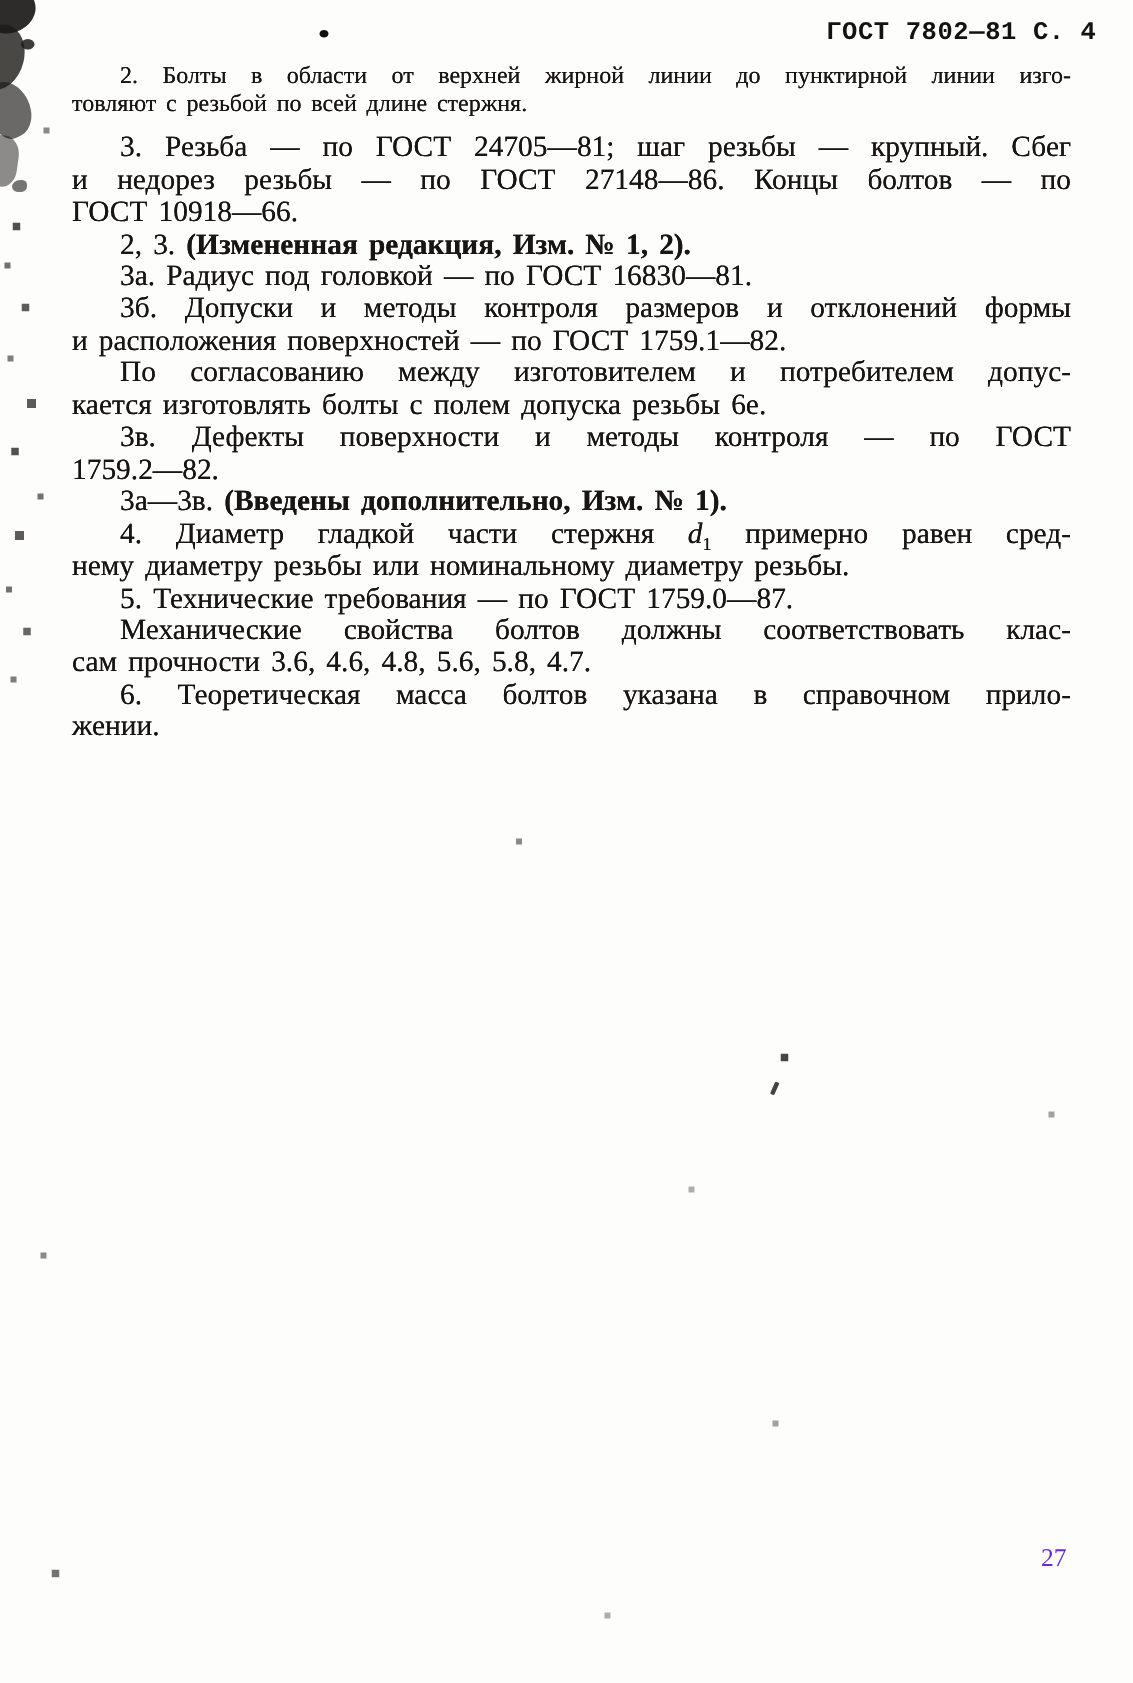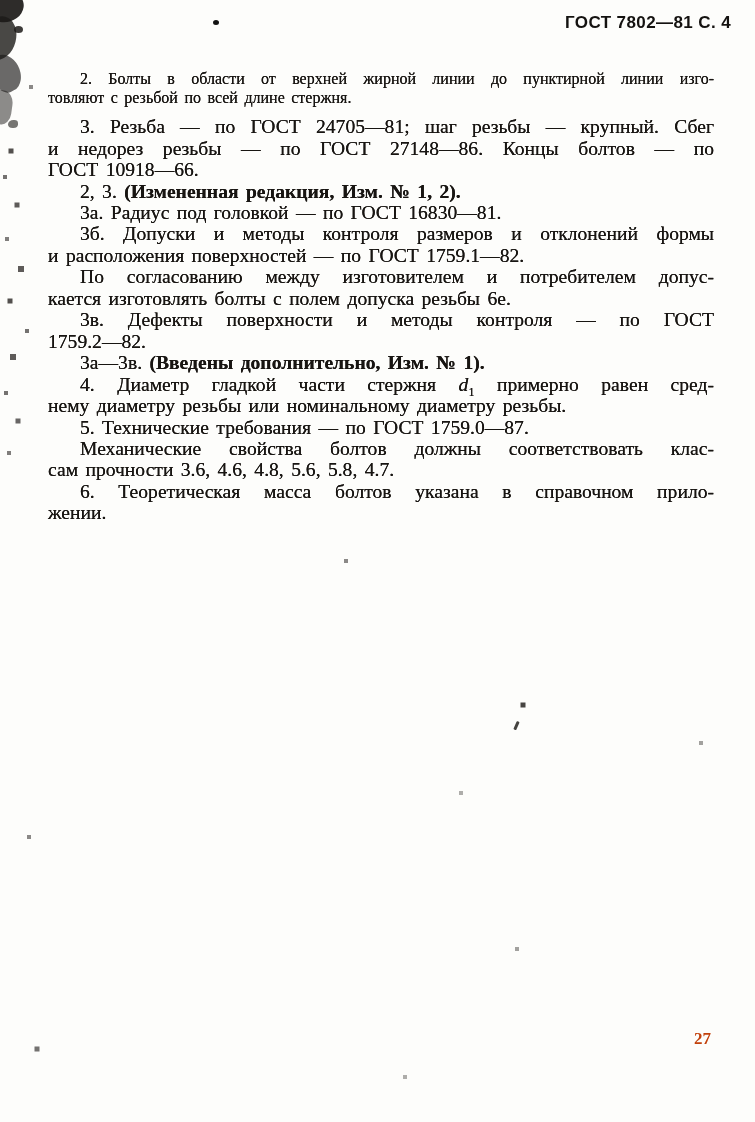--- a/index.html
+++ b/index.html
@@ -11,32 +11,32 @@
     overflow: hidden;
     font-family: "Liberation Serif", "DejaVu Serif", serif;
     color: #181512;
   }
 
   
   .running-head {
     position: absolute;
     top: 13px;
     right: 24px;
-    font-family: Liberation Sans, sans-serif;
+    font-family: Liberation Mono, monospace;
     font-weight: 700;
     font-size: 17px;
     letter-spacing: 0.4px;
     color: #141210;
   }
 
   
   .text-col {
     position: absolute;
     left: 48px;
-    top: 70px;
+    top: 42px;
     width: 666px;
     font-size: 19.6px;
     line-height: 21.45px;
     word-spacing: 2.5px;
     text-shadow: 0 0 0.4px currentColor;
   }
   .para { margin: 0; }
   .para-small {
     font-size: 16px;
     line-height: 18.6px;
@@ -48,22 +48,22 @@
   .b { font-weight: 700; font-family: Liberation Serif, serif; }
   .var { font-style: italic; }
   sub.idx { font-size: 0.62em; line-height: 0; }
 
   
   .page-number {
     position: absolute;
     top: 1029px;
     right: 44px;
     font-size: 17px;
-    font-weight: 700;
-    color: #c2410c;
+    font-weight: 400;
+    color: #6d28d9;
   }
 
   
   .noise { position: absolute; pointer-events: none; }
   .blob { background: #1c1a18; border-radius: 50%; }
   .blob1 { left: -12px; top: -8px;  width: 36px; height: 30px; transform: rotate(-18deg); opacity: .92; }
   .blob2 { left: -16px; top: 16px;  width: 32px; height: 44px; transform: rotate(14deg);  opacity: .8; }
   .blob3 { left: -8px;  top: 54px;  width: 28px; height: 38px; transform: rotate(-28deg); opacity: .65; border-radius: 46% 54% 60% 40%; }
   .blob4 { left: -14px; top: 90px;  width: 26px; height: 34px; transform: rotate(8deg);   opacity: .5;  border-radius: 55% 45% 40% 60%; }
   .blob5 { left: 14px;  top: 26px;  width: 9px;  height: 7px;  opacity: .85; }

